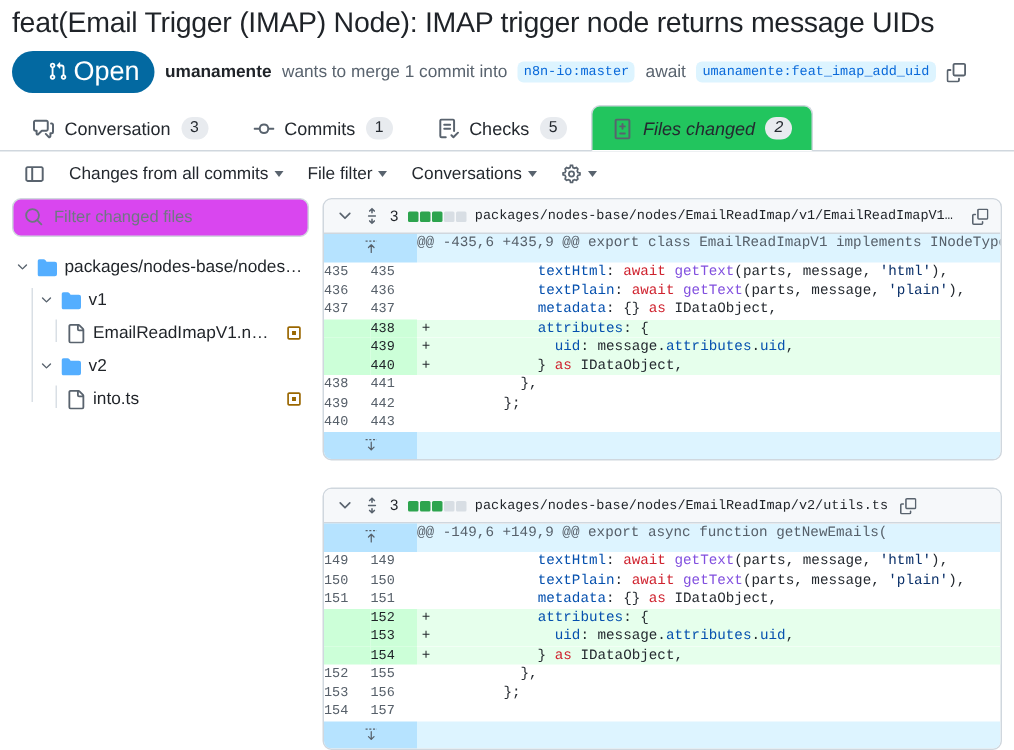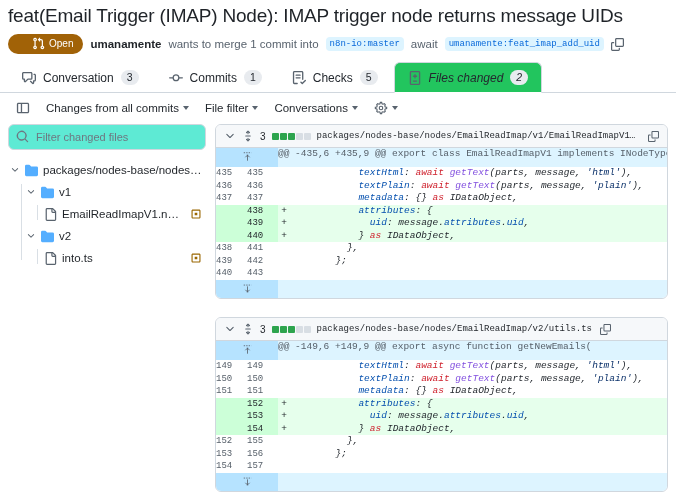--- a/index.html
+++ b/index.html
@@ -3,21 +3,21 @@
 <meta charset="utf-8">
 <style>
   html,body{margin:0;padding:0;background:#fff;}
   body{width:676px;height:500px;overflow:hidden;font-family:"Liberation Sans",sans-serif;color:#1f2328;}
   .page{width:676px;height:500px;position:relative;}
 
   
   .hdr{padding:5px 8px 0 8px;}
   .pr-title{font-size:19px;font-weight:400;margin:0 0 7px 0;letter-spacing:-.2px;white-space:nowrap;}
   .meta{display:flex;align-items:center;gap:7px;font-size:11.5px;color:#59636e;margin-bottom:8px;}
-  .state-badge{background:#a16207;color:#fff;border-radius:999px;padding:3px 10px 4px 24px;display:inline-flex;align-items:center;gap:4px;font-size:10px;font-weight:500;}
+  .state-badge{background:#0369a1;color:#fff;border-radius:999px;padding:3px 10px 4px 24px;display:inline-flex;align-items:center;gap:4px;font-size:18px;font-weight:500;}
   .state-badge svg{width:13px;height:13px;fill:#fff;}
   .author{font-weight:700;color:#1f2328;}
   .branch{font-family:"Liberation Mono",monospace;font-size:9px;background:#ddf4ff;color:#0969da;padding:2px 4px;border-radius:4px;white-space:nowrap;}
   .icon-btn{background:none;border:none;padding:0;cursor:pointer;color:#59636e;display:inline-flex;align-items:center;}
   .icon-btn svg{width:13px;height:13px;fill:currentColor;}
 
   
   .tabs{display:flex;align-items:flex-end;padding-left:8px;border-bottom:1px solid #d0d7de;gap:2px;}
   .tab{display:flex;align-items:center;gap:7px;padding:7px 13px;font-size:12px;color:#24292f;border:1px solid transparent;border-radius:6px 6px 0 0;margin-bottom:-1px;cursor:pointer;background:transparent;}
   .tab.active{background:#22c55e;border-color:#d0d7de;border-bottom-color:#fff;font-style:italic;}
@@ -28,21 +28,21 @@
   .toolbar{display:flex;align-items:center;gap:16px;padding:8px 8px 7px 16px;font-size:11.5px;color:#24292f;}
   .tb-item{display:inline-flex;align-items:center;gap:4px;cursor:pointer;}
   .tb-item svg{width:14px;height:14px;fill:#59636e;}
   .caret{width:0;height:0;border-left:3.5px solid transparent;border-right:3.5px solid transparent;border-top:4px solid #59636e;display:inline-block;}
 
   
   .content{display:flex;padding:2px 8px 0 8px;align-items:flex-start;}
   .sidebar{width:198px;flex:none;margin-right:9px;position:relative;}
   .filter-wrap{position:relative;}
   .filter-wrap svg{position:absolute;left:8px;top:6px;width:13px;height:13px;fill:#6e7781;}
-  .filter{width:100%;box-sizing:border-box;height:26px;border:1px solid #d0d7de;border-radius:6px;font-size:11px;padding:0 8px 0 27px;color:#1f2328;background:#5eead4;font-family:"Liberation Sans",sans-serif;}
+  .filter{width:100%;box-sizing:border-box;height:26px;border:1px solid #d0d7de;border-radius:6px;font-size:11px;padding:0 8px 0 27px;color:#1f2328;background:#d946ef;font-family:"Liberation Sans",sans-serif;}
   .filter::placeholder{color:#6e7781;}
   .tree{margin-top:9px;font-size:11.5px;position:relative;}
   .tree-row{height:22px;display:flex;align-items:center;gap:5px;border-radius:6px;cursor:pointer;padding-right:4px;}
   .tree-row .chev{width:10px;height:10px;fill:#59636e;flex:none;}
   .tree-row .foldr{width:13px;height:13px;fill:#54aeff;flex:none;}
   .tree-row .filei{width:13px;height:13px;fill:#59636e;flex:none;}
   .tree-row .modif{width:12px;height:12px;fill:#9a6700;margin-left:auto;flex:none;}
   .tree-label{white-space:nowrap;overflow:hidden;text-overflow:ellipsis;}
   .d0{padding-left:2px;} .d1{padding-left:18px;} .d2{padding-left:36px;}
   .guide{position:absolute;width:1px;background:#d0d7de;opacity:.8;}
@@ -58,21 +58,21 @@
   .sq{width:7px;height:7px;border-radius:1px;}
   .sq.added{background:#2da44e;} .sq.neutral{background:#d8dee4;}
   .file-path{font-family:"Liberation Mono",monospace;font-size:9px;color:#1f2328;white-space:nowrap;overflow:hidden;text-overflow:ellipsis;}
   .copy-btn{margin-left:2px;}
   .copy-btn svg{width:11px;height:11px;}
 
   table.diff{border-collapse:collapse;width:100%;font-family:"Liberation Mono",monospace;font-size:9.5px;line-height:12.5px;table-layout:fixed;}
   table.diff td{padding:0;vertical-align:top;}
   td.num{width:31px;text-align:left;padding-right:9px;color:#57606a;font-size:9px;}
   tr.add td.num{background:#ccffd8;color:#1f2328;}
-  td.codecell{white-space:pre;color:#24292f;overflow:hidden;font-style:italic;}
+  td.codecell{white-space:pre;color:#24292f;overflow:hidden;}
   tr.add td.codecell{background:#e6ffec;}
   .sign{display:inline-block;width:12px;text-align:center;color:#1f2328;}
   tr.hunk td{height:19px;}
   td.expander{width:62px;background:#b6e3ff;text-align:center;cursor:pointer;}
   td.expander svg{width:11px;height:11px;stroke:#57606a;fill:none;margin-top:3px;}
   td.hunktext{background:#ddf4ff;color:#57606a;padding:3px 0 3px 10px;white-space:nowrap;overflow:hidden;}
   tr.stripe td{height:17px;}
   td.stripe-rest{background:#ddf4ff;}
   .pln{color:#24292f}.prop{color:#0550ae}.kw{color:#cf222e}.fn{color:#8250df}.str{color:#0a3069}
 </style>

